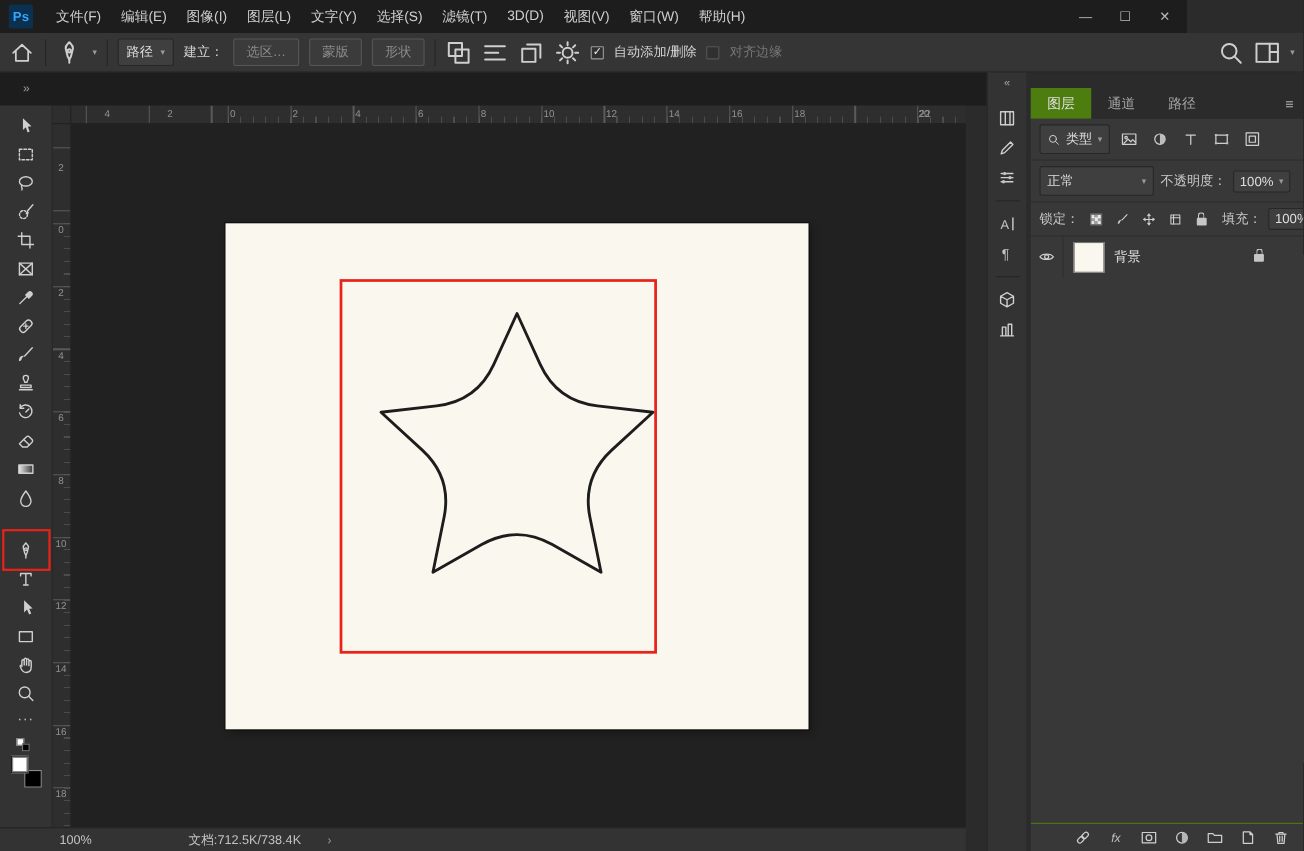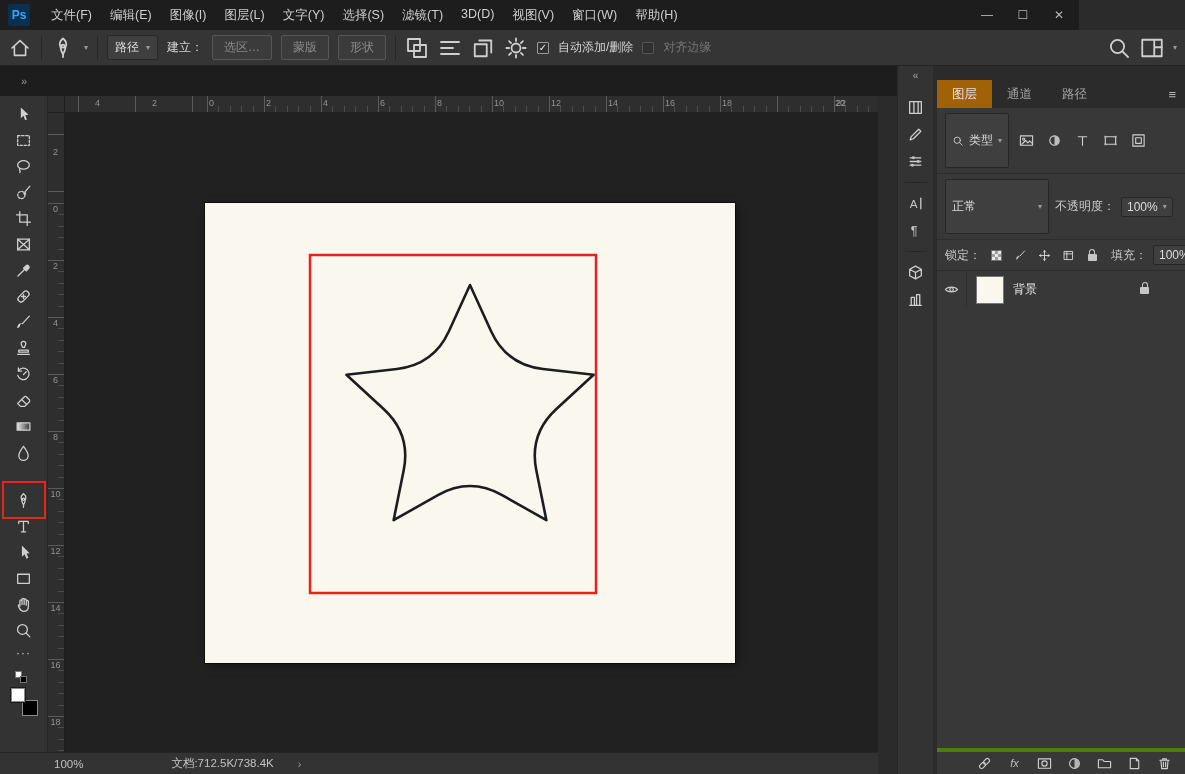--- a/index.html
+++ b/index.html
@@ -104,25 +104,25 @@
   .strip-icon{width:28px;height:27px;display:flex;align-items:center;justify-content:center;flex:0 0 auto;}
   .strip-icon svg{width:17px;height:17px;}
   .strip-sep{width:22px;height:1px;background:#262626;margin:7px 0;flex:0 0 auto;}
 
   
   .panels{position:absolute;left:937px;top:66px;width:248px;height:708px;background:#2b2b2b;
           display:flex;flex-direction:column;}
   .panel-top-gap{height:14px;flex:0 0 auto;}
   .panel-tabs{height:28px;display:flex;flex:0 0 auto;align-items:stretch;}
   .ptab{padding:0 15px;display:flex;align-items:center;color:#a6a6a6;font-size:12.5px;}
-  .ptab.active{background:#a16207;color:#e0e0e0;}
+  .ptab.active{background:#4d7c0f;color:#e0e0e0;}
   .panel-menu{margin-left:auto;align-self:center;margin-right:9px;color:#b5b5b5;font-size:13px;letter-spacing:0;}
   .panel-body{flex:1;background:#383838;display:flex;flex-direction:column;overflow:hidden;}
   .prow{display:flex;align-items:center;padding:5px 8px;gap:6px;border-bottom:1px solid #2d2d2d;flex:0 0 auto;}
-  .dd.small{padding:18px 6px;gap:5px;font-size:12px;}
+  .dd.small{padding:4px 6px;gap:5px;font-size:12px;}
   .ficon{width:22px;height:20px;display:flex;align-items:center;justify-content:center;flex:0 0 auto;}
   .ficon svg{width:15px;height:15px;}
   .plabel{color:#c9c9c9;font-size:12px;white-space:nowrap;}
   .val-dd{display:flex;align-items:center;gap:5px;background:#3f3f3f;border:1px solid #272727;
           border-radius:2px;padding:2px 5px;color:#dddddd;font-size:12px;}
   .lockico{width:18px;height:18px;display:flex;align-items:center;justify-content:center;flex:0 0 auto;}
   .lockico svg{width:13px;height:13px;}
   .checker-sm{width:11px;height:11px;background:repeating-conic-gradient(#9e9e9e 0% 25%,#e8e8e8 0% 50%);
               background-size:6px 6px;border:1px solid #6f6f6f;}
   .csslock{position:relative;width:9px;height:7px;background:#c6c6c6;border-radius:1px;margin-top:5px;display:inline-block;}
@@ -132,21 +132,21 @@
   .lrow{height:37px;display:flex;align-items:center;flex:0 0 auto;}
   .lrow.selected{background:#505050;}
   .eyecell{width:30px;align-self:stretch;display:flex;align-items:center;justify-content:center;
            border-right:1px solid #2f2f2f;flex:0 0 auto;}
   .eyecell svg{width:15px;height:15px;}
   .thumb{width:28px;height:28px;margin:0 9px;border:1px solid #767676;flex:0 0 auto;}
   .thumb.checker{background:repeating-conic-gradient(#bdbdbd 0% 25%,#f4f4f4 0% 50%);background-size:8px 8px;}
   .thumb.solid{background:#faf8ee;}
   .lname{font-size:12px;color:#e0e0e0;white-space:nowrap;}
   .layer-lock{margin-left:auto;margin-right:36px;}
-  .panel-footer{height:26px;border-top:4px solid #4d7c0f;background:#383838;display:flex;align-items:center;
+  .panel-footer{height:26px;border-top:1px solid #4d7c0f;background:#383838;display:flex;align-items:center;
                 justify-content:flex-end;gap:13px;padding:0 12px;flex:0 0 auto;}
   .pficon{width:17px;height:17px;display:flex;align-items:center;justify-content:center;}
   .pficon svg{width:15px;height:15px;}
   .fx-text{font-size:11px;font-style:italic;color:#bdbdbd;}
 </style>
 </head>
 <body>
 
 <div class="app">
 

